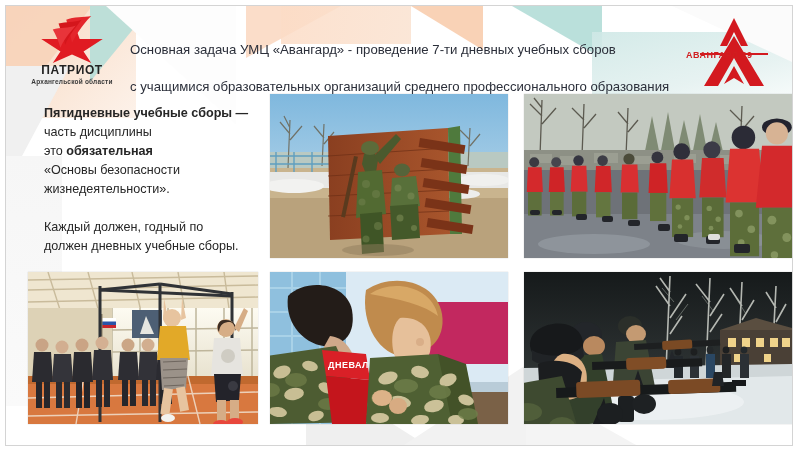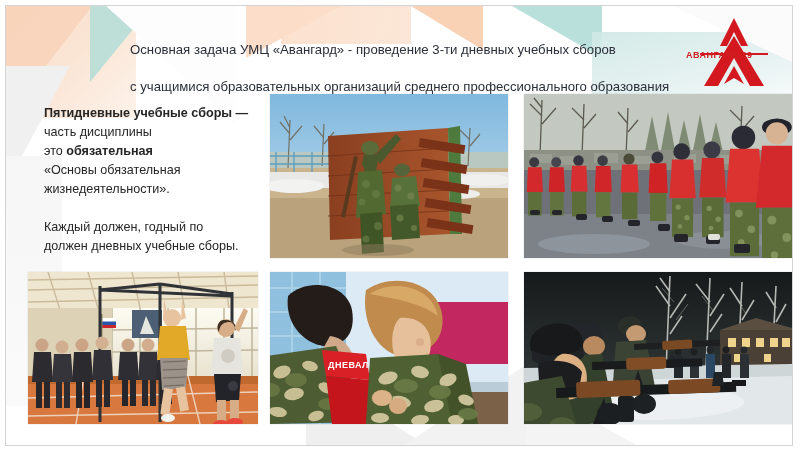--- a/index.html
+++ b/index.html
@@ -173,23 +173,37 @@
       <div class="r-white"></div>
       <div class="left-grey"></div>
       <div class="left-grey2"></div>
       <div class="btm-grey1"></div>
       <div class="btm-grey2"></div>
       <div class="btm-grey3"></div>
     </div>
 
     <div class="header">
 
+      <div class="logo-patriot">
+        <div class="star-wrap">
+          <svg viewBox="0 0 100 52" width="100" height="50" aria-hidden="true">
+            <g fill="#e01b22">
+              <path d="M50 4 L58 26 L82 26 L62 39 L70 51 L50 42 L30 51 L38 39 L18 26 L42 26 Z"></path>
+              <path d="M44 6 C52 2 62 4 70 2 C60 12 54 22 50 30 C48 20 46 12 44 6 Z" fill="#e4262c"></path>
+              <path d="M36 10 C44 8 52 9 60 6 C52 16 46 24 43 32 C41 24 38 16 36 10 Z" fill="#d4161c"></path>
+              <path d="M30 16 C38 14 46 15 54 12 C46 21 41 28 38 35 C36 28 33 21 30 16 Z" fill="#e8343a"></path>
+            </g>
+          </svg>
+        </div>
+        <div class="patriot-name">ПАТРИОТ</div>
+        <div class="patriot-sub">Архангельской области</div>
+      </div>
 
       <div class="header-text">
-        <div>Основная задача УМЦ «Авангард» -  проведение  3-ти дневных учебных сборов</div>
+        <div>Основная задача УМЦ «Авангард» -  проведение  7-ти дневных учебных сборов</div>
         <div>с учащимися образовательных организаций среднего профессионального образования</div>
       </div>
 
       <div class="logo-avangard">
         <svg viewBox="0 0 96 82" width="96" height="82" aria-hidden="true">
           <g fill="#d3191f">
 
             <path d="M48 6 L62 34 L55 34 L48 20 L41 34 L34 34 Z"></path>
 
             <path d="M48 24 L78 74 L64 74 L48 46 L32 74 L18 74 Z"></path>
@@ -204,21 +218,21 @@
     </div>
 
     <div class="leftcol">
       <p class="para">
         <b>Пятидневные учебные сборы —</b>
       </p>
       <p class="para">часть дисциплины</p>
       <p class="para">
         <span>это </span><b>обязательная</b>
       </p>
-      <p class="para">«Основы обязательная</p>
+      <p class="para">«Основы безопасности</p>
       <p class="para">жизнедеятельности».</p>
       <div class="gap"></div>
       <p class="para">Каждый должен, годный по</p>
       <p class="para">должен дневных  учебные сборы.</p>
     </div>
 
     <div class="photo ph1">
       <svg viewBox="0 0 238 164" preserveAspectRatio="none">
         <defs>
           <linearGradient id="sky1" x1="0" y1="0" x2="0" y2="1">

